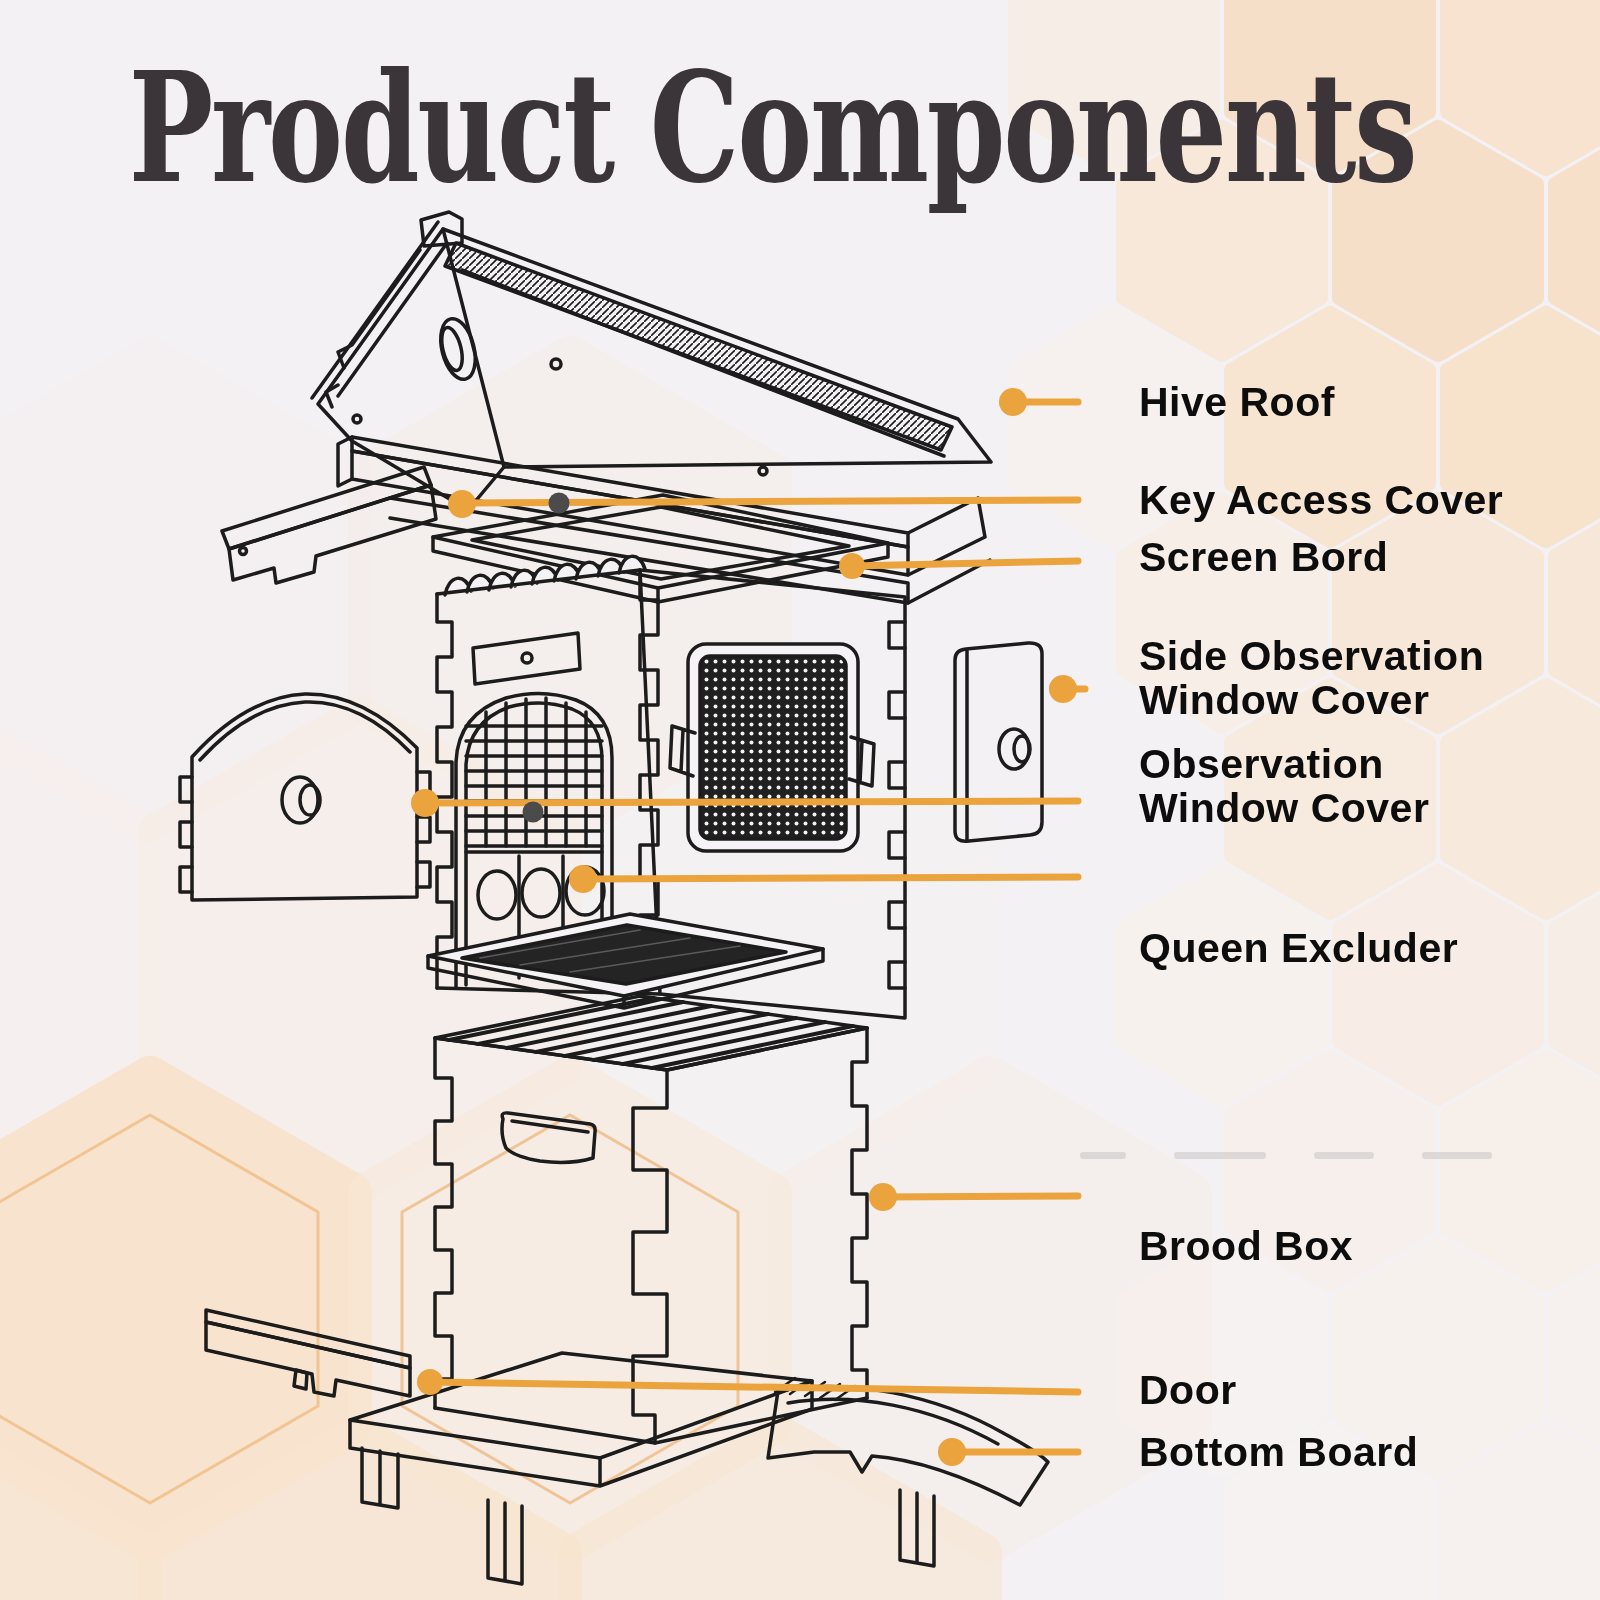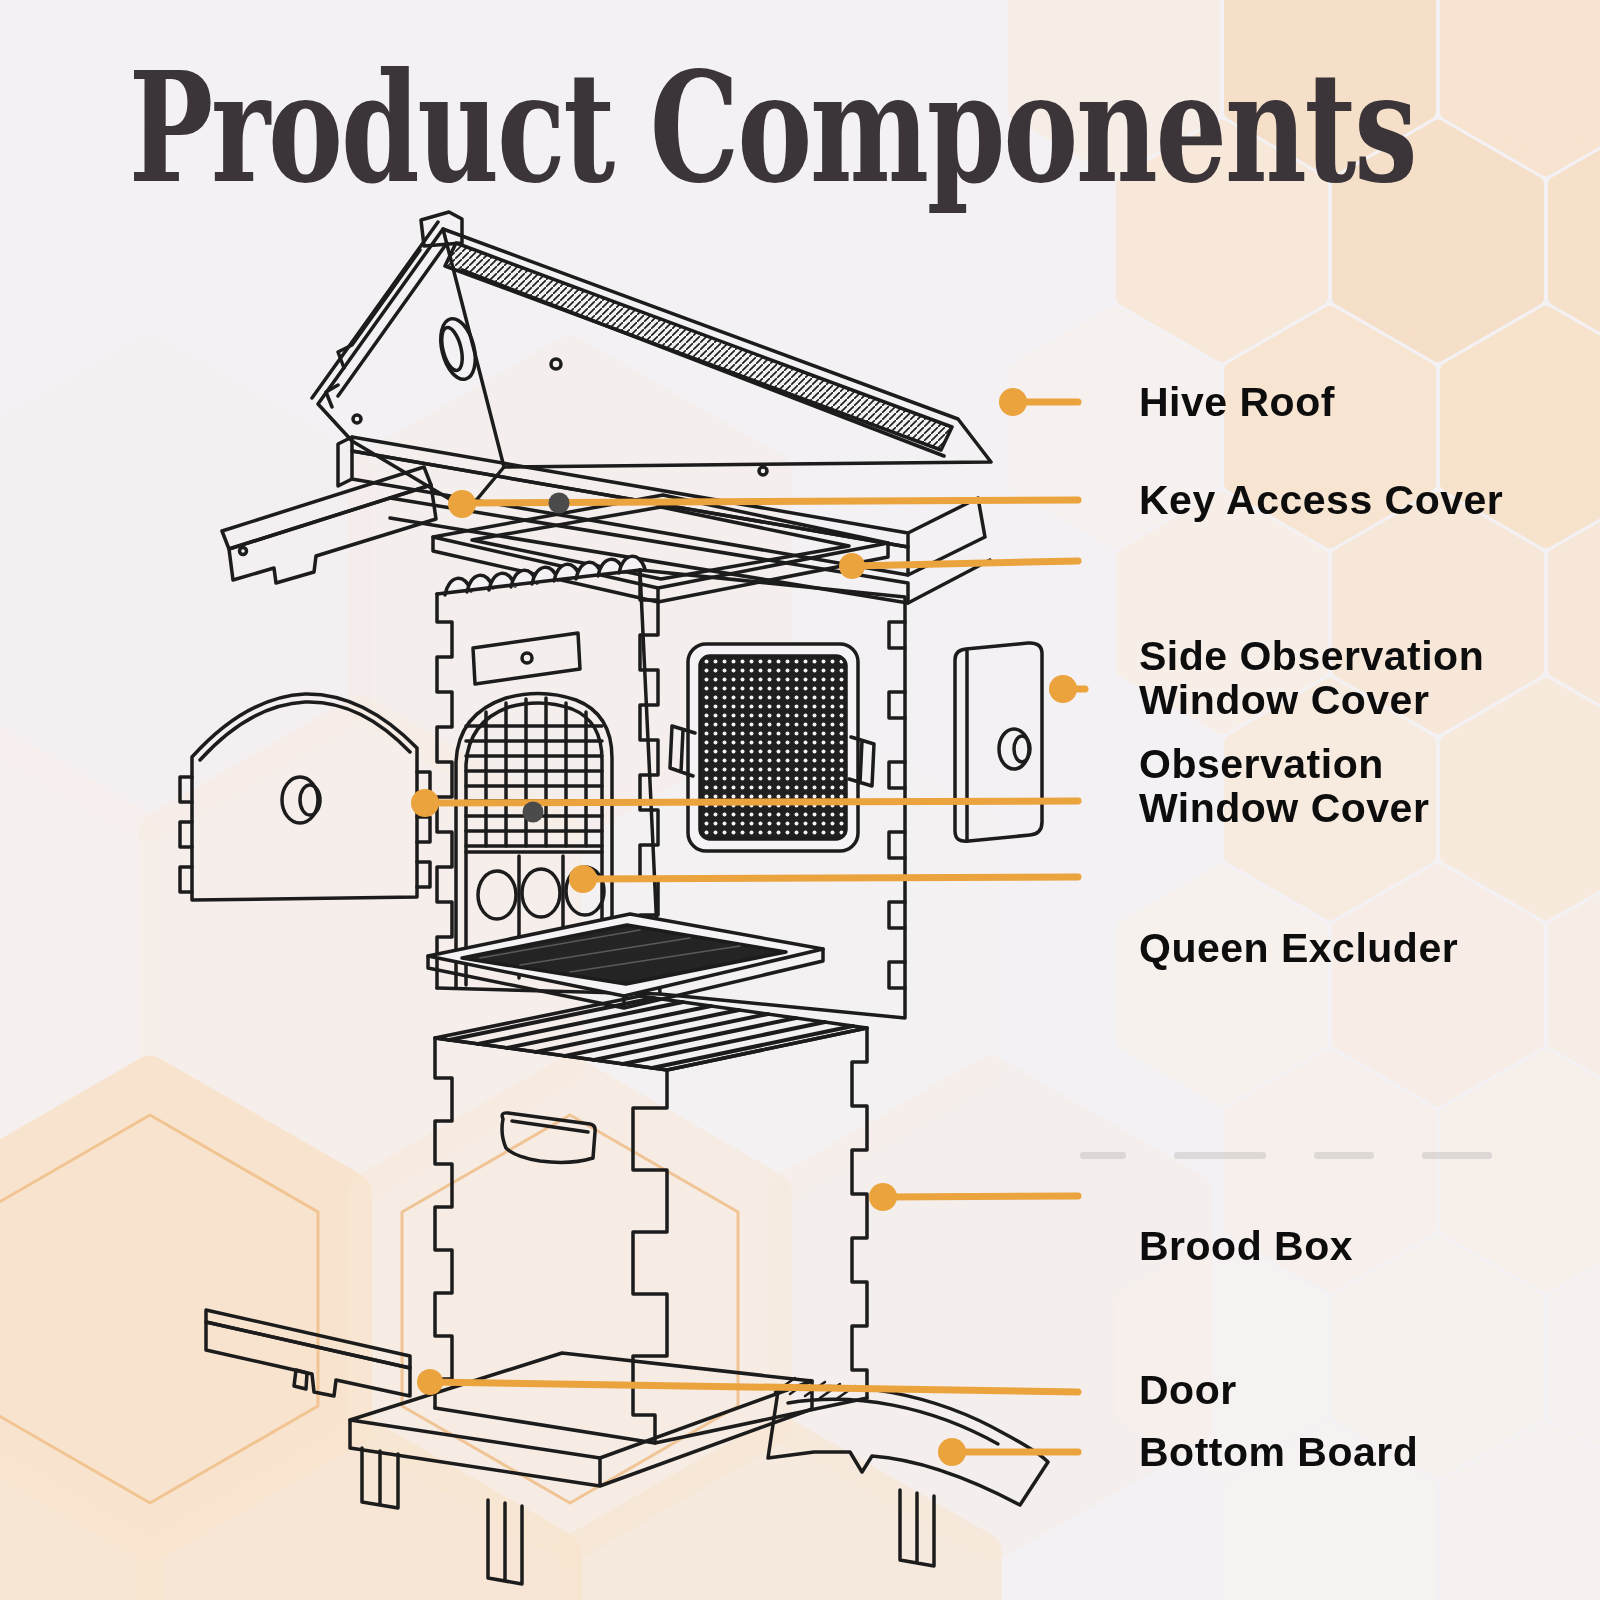--- a/index.html
+++ b/index.html
@@ -237,20 +237,21 @@
     <circle cx="952" cy="1452" r="14"></circle>
     <circle cx="559" cy="503" r="10.5" fill="#4b4b4b"></circle>
     <circle cx="533" cy="812" r="10.5" fill="#4b4b4b"></circle>
   </g>
 </svg>
 
 <div class="page-title">Product Components</div>
 
 <div class="callout" style="top:380px">Hive Roof</div>
 <div class="callout" style="top:478px">Key Access Cover</div>
+<div class="callout" style="top:535px">Screen Bord</div>
 <div class="callout" style="top:634px">Side Observation
 Window Cover</div>
 <div class="callout" style="top:742px">Observation
 Window Cover</div>
 <div class="callout" style="top:926px">Queen Excluder</div>
 <div class="callout" style="top:1224px">Brood Box</div>
 <div class="callout" style="top:1368px">Door</div>
 <div class="callout" style="top:1430px">Bottom Board</div>
 
 <div class="ghost">

